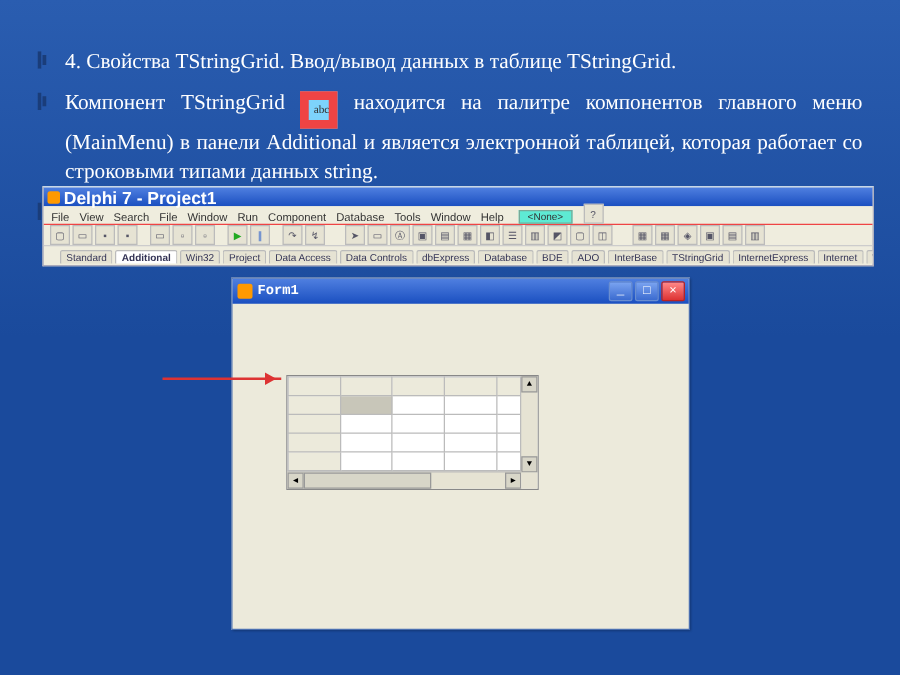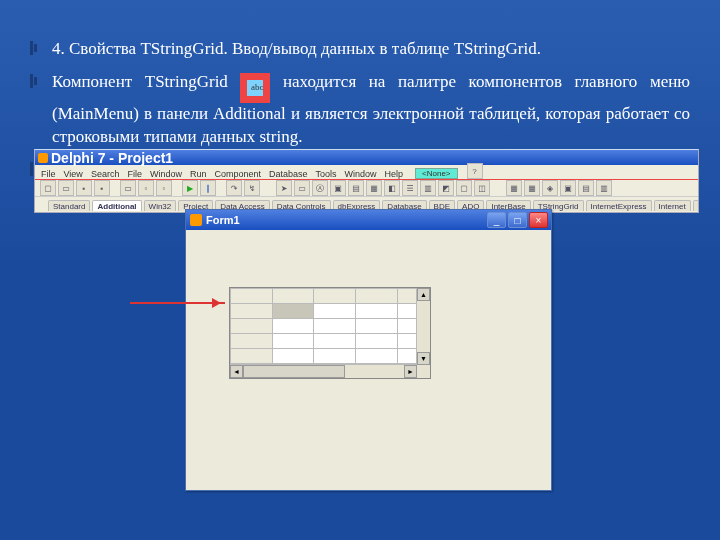--- a/index.html
+++ b/index.html
@@ -22,21 +22,21 @@
   .menubar .none-box{border:1px solid #7a9;background:#5eead4;padding:0 6px;margin-left:4px;font-size:8px}
   .toolbar-row{height:16px;display:flex;align-items:center;padding:0 4px;border-bottom:1px solid #ccc;overflow:hidden}
   .tbtn{width:14px;height:14px;margin:0 1px;background:#e6e3d3;border:1px solid #bbb;flex:none;display:flex;align-items:center;justify-content:center;font-size:8px;color:#556}
   .tsep{width:4px;height:14px;margin:0 2px;flex:none}
   .play{color:#2a2}
   .pause{color:#36c}
   .tabbar{height:14px;display:flex;align-items:flex-end;padding:0 12px;overflow:hidden;font-size:8px;white-space:nowrap}
   .tab{padding:1px 4px 0;margin:0 1px;color:#335;border:1px solid #bbb;border-bottom:none;background:#e6e3d3;border-radius:2px 2px 0 0}
   .tab.active{background:#fff;font-weight:bold}
   
-  .form{position:absolute;left:185px;top:209px;width:365px;height:280px;background:#eceadb;border:1px solid #4a6fb0;box-shadow:1px 1px 2px rgba(0,0,0,.3);font-family:Liberation Sans, sans-serif}
+  .form{position:absolute;left:185px;top:222px;width:365px;height:280px;background:#eceadb;border:1px solid #4a6fb0;box-shadow:1px 1px 2px rgba(0,0,0,.3);font-family:Liberation Mono, monospace}
   .form-title{height:20px;background:linear-gradient(#4f7fe0,#1a4fc0);display:flex;align-items:center}
   .form-title .appicon{width:12px;height:12px;margin:0 4px;background:#f90;border-radius:2px}
   .form-title .t{flex:1;color:#fff;font-size:11px;font-weight:bold}
   .winbtns{display:flex;padding-right:3px;gap:2px}
   .winbtn{width:17px;height:14px;background:linear-gradient(#7aa3f0,#3b6bd0);border:1px solid #2a5;border-color:#6a8ed0;border-radius:2px;color:#fff;font-size:10px;display:flex;align-items:center;justify-content:center}
   .winbtn.close{background:linear-gradient(#f88,#d33);border-color:#b22}
   .form-body{position:absolute;left:3px;top:22px;right:3px;bottom:3px;background:#eceadb}
   .dotgrid{position:absolute;inset:0;background-image:radial-gradient(#999 .5px,transparent .5px);background-size:8px 8px}
   .stringgrid{position:absolute;left:40px;top:55px;width:200px;height:90px;background:#fff;border:1px solid #888}
   .sg-inner{position:absolute;left:0;top:0;right:13px;bottom:13px;overflow:hidden}

